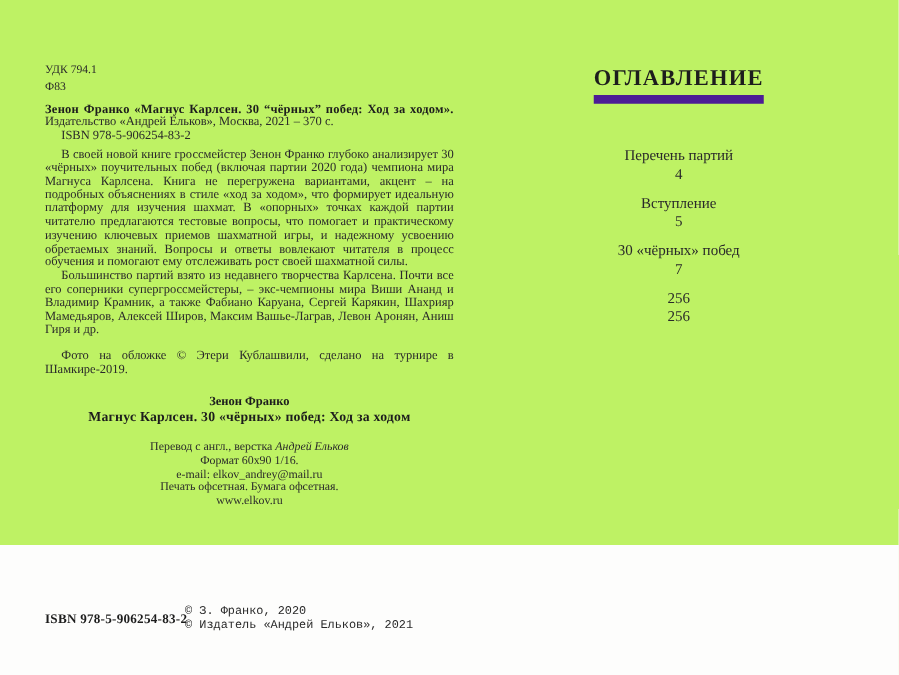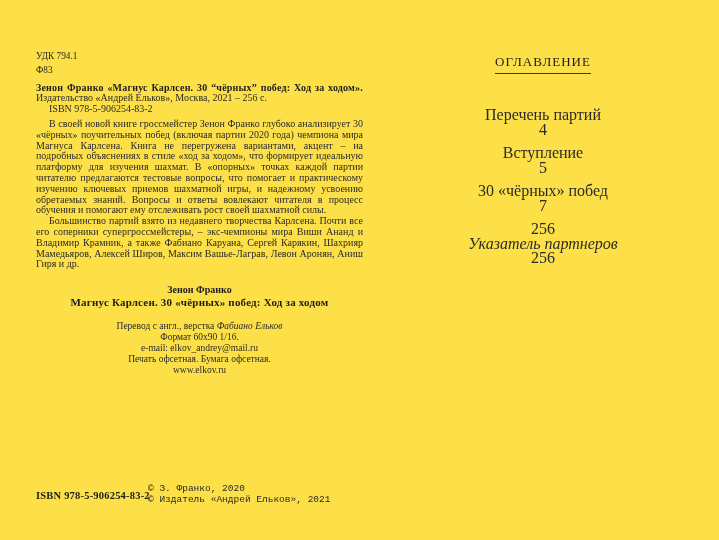--- a/index.html
+++ b/index.html
@@ -8,22 +8,22 @@
     width: 719px;
     height: 540px;
     background: #fdfdfc;
     font-family: "Liberation Serif", "DejaVu Serif", serif;
     color: #2a2a2a;
     overflow: hidden;
   }
   .spread {
     position: relative;
     width: 719px;
-    height: 540px;
-    background: #fde047;
+    height: 436px;
+    background: #bef264;
   }
   
   .left-page {
     position: absolute;
     left: 36px;
     top: 52px;
     width: 327px;
     font-size: 10px;
     line-height: 10.8px;
   }
@@ -85,30 +85,30 @@
   
   .right-page {
     position: absolute;
     left: 433px;
     top: 52px;
     width: 220px;
     text-align: center;
   }
   .toc-title {
     display: inline-block;
-    font-weight: normal;
-    font-size: 13px;
+    font-weight: bold;
+    font-size: 18px;
     letter-spacing: 1px;
     color: #1d1d1d;
-    border-bottom: 1px solid #4c1d95;
+    border-bottom: 7px solid #4c1d95;
     padding-bottom: 3px;
   }
   .toc-entries {
     margin-top: 34px;
-    font-size: 16px;
+    font-size: 12px;
     line-height: 14.5px;
   }
   .toc-entry { margin-bottom: 9px; }
   .toc-entry.tight { margin-bottom: 0; }
   .toc-entry .label { display: block; }
   .toc-entry.italic .label { font-style: italic; }
   .toc-entry .pagenum { display: block; }
 </style>
 </head>
 <body>
@@ -116,36 +116,37 @@
 <div class="spread">
 
   <div class="left-page">
 
     <div class="catalog">
       <div>УДК 794.1</div>
       <div class="author-sign">Ф83</div>
     </div>
 
     <div class="heading">
-      <span class="bold">Зенон Франко «Магнус Карлсен. 30 “чёрных” побед: Ход за ходом».</span><span> Издательство «Андрей Ельков», Москва, 2021 – 256 с.</span>
+      <span class="bold">Зенон Франко «Магнус Карлсен. 30 “чёрных” побед: Ход за ходом».</span><span> Издательство «Андрей Ельков», Москва, 2021 – 370 с.</span>
       <div class="isbn-line">ISBN 978-5-906254-83-2</div>
     </div>
 
     <div class="annotation">
       <p class="p1">В своей новой книге гроссмейстер Зенон Франко глубоко анализирует 30 «чёрных» поучительных побед (включая партии 2020 года) чемпиона мира Магнуса Карлсена. Книга не перегружена вариантами, акцент – на подробных объяснениях в стиле «ход за ходом», что формирует идеальную платформу для изучения шахмат. В «опорных» точках каждой партии читателю предлагаются тестовые вопросы, что помогает и практическому изучению ключевых приемов шахматной игры, и надежному усвоению обретаемых знаний. Вопросы и ответы вовлекают читателя в процесс обучения и помогают ему отслеживать рост своей шахматной силы.</p>
       <p class="p2">Большинство партий взято из недавнего творчества Карлсена. Почти все его соперники супергроссмейстеры, – экс-чемпионы мира Виши Ананд и Владимир Крамник, а также Фабиано Каруана, Сергей Карякин, Шахрияр Мамедьяров, Алексей Широв, Максим Вашье-Лаграв, Левон Аронян, Аниш Гиря и др.</p>
+      <p class="p3">Фото на обложке © Этери Кублашвили, сделано на турнире в Шамкире-2019.</p>
     </div>
 
     <div class="book-title">
       <div class="author">Зенон Франко</div>
       <div class="title">Магнус Карлсен. 30 «чёрных» побед: Ход за ходом</div>
     </div>
 
     <div class="imprint">
-      <div><span>Перевод с англ., верстка </span><span class="name-italic">Фабиано Ельков</span></div>
+      <div><span>Перевод с англ., верстка </span><span class="name-italic">Андрей Ельков</span></div>
       <div>Формат 60х90 1/16.</div>
       <div>e-mail: elkov_andrey@mail.ru</div>
       <div>Печать офсетная. Бумага офсетная.</div>
       <div>www.elkov.ru</div>
     </div>
 
   </div>
 
   <div class="footer-isbn">ISBN 978-5-906254-83-2</div>
   <div class="footer-copy">
@@ -166,19 +167,18 @@
         <span class="pagenum">5</span>
       </div>
       <div class="toc-entry">
         <span class="label">30 «чёрных» побед</span>
         <span class="pagenum">7</span>
       </div>
       <div class="toc-entry italic tight">
         <span class="pagenum">256</span>
       </div>
       <div class="toc-entry italic tight">
-        <span class="label">Указатель партнеров</span>
         <span class="pagenum">256</span>
       </div>
     </div>
   </div>
 
 </div>
 
 </body></html>

